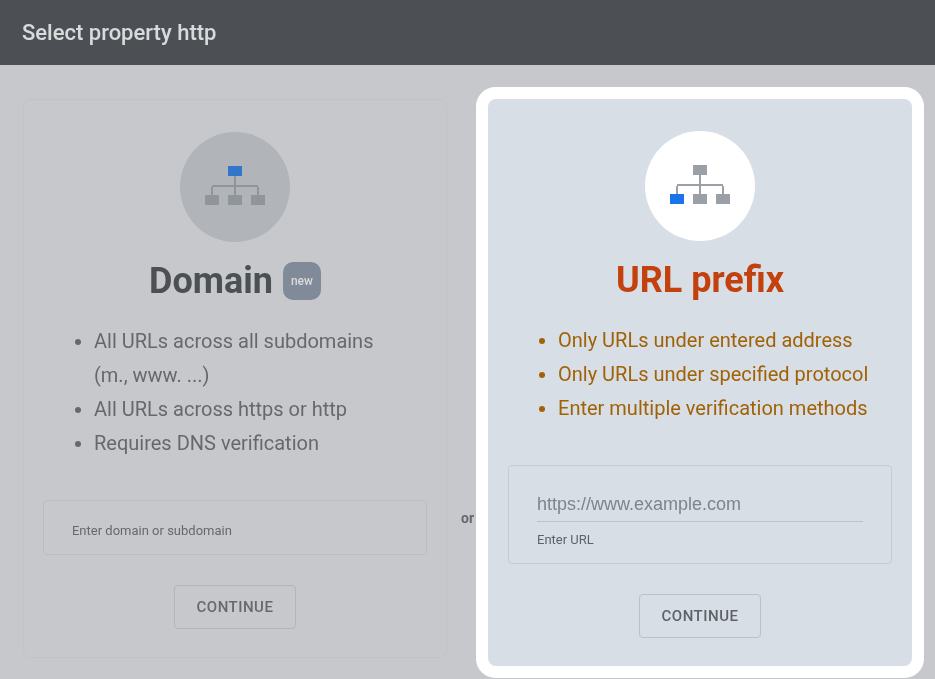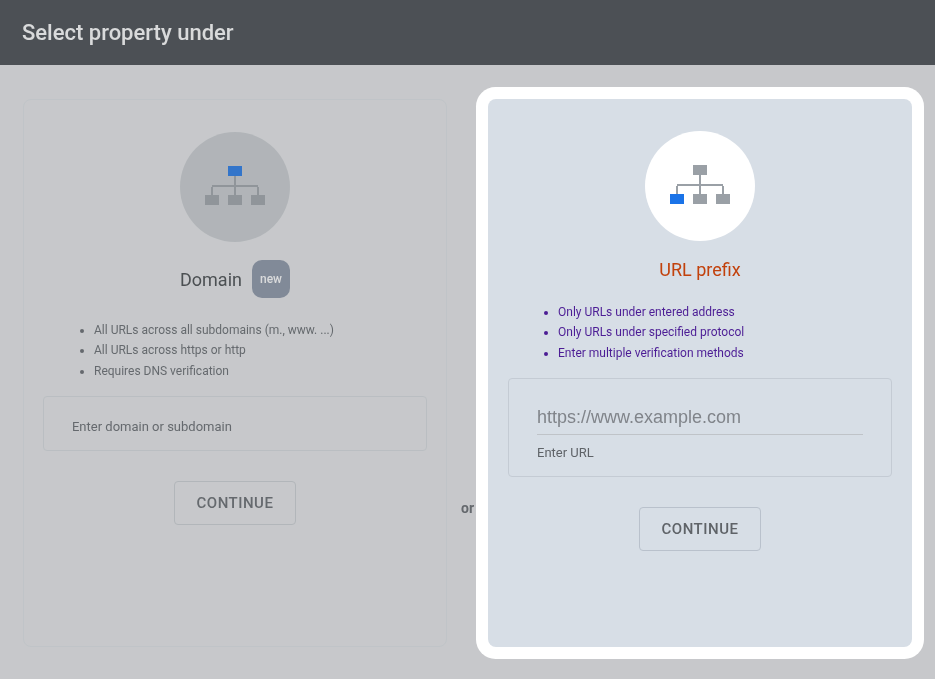--- a/index.html
+++ b/index.html
@@ -79,47 +79,47 @@
     .icon-circle.white {
       background: #ffffff;
     }
     .card-title-row {
       display: flex;
       align-items: center;
       gap: 10px;
       margin-bottom: 22px;
     }
     .card-title {
-      font-size: 18px;
-      font-weight: 400;
+      font-size: 36px;
+      font-weight: 700;
       color: #3c4043;
     }
     .highlighted .card-title {
       color: #c2410c;
     }
     .badge {
       background: #8590a2;
       color: #fff;
       font-size: 12px;
       padding: 12px 8px;
       border-radius: 10px;
       font-weight: 500;
     }
     .feature-list {
       width: 100%;
       padding-left: 54px;
       padding-right: 20px;
-      margin-bottom: 15px;
+      margin-bottom: 40px;
       list-style: disc;
       color: #5f6368;
-      font-size: 12px;
+      font-size: 20px;
       line-height: 1.7;
     }
     .highlighted .feature-list {
-      color: #4c1d95;
+      color: #a16207;
     }
     .input-box {
       width: 384px;
       border: 1px solid #d5d9dd;
       border-radius: 4px;
       padding: 22px 28px 16px 28px;
       margin-bottom: 30px;
     }
     .highlighted .input-box {
       border: 1px solid #c4cbd4;
@@ -156,21 +156,21 @@
     }
     .highlighted .continue-btn {
       border: 1px solid #b9c1cc;
       color: #5f6368;
     }
   </style>
 </head>
 <body>
 
 <div class="header">
-  <span>Select property under</span>
+  <span>Select property http</span>
 </div>
 
 <div class="content">
 
   <div class="card">
     <div class="icon-circle grey">
       <svg width="62" height="50" viewBox="0 0 62 50">
         <rect x="24" y="4" width="14" height="10" fill="#1a73e8"></rect>
         <rect x="30" y="14" width="2" height="10" fill="#9aa0a6"></rect>
         <rect x="8" y="23" width="46" height="2" fill="#9aa0a6"></rect>

